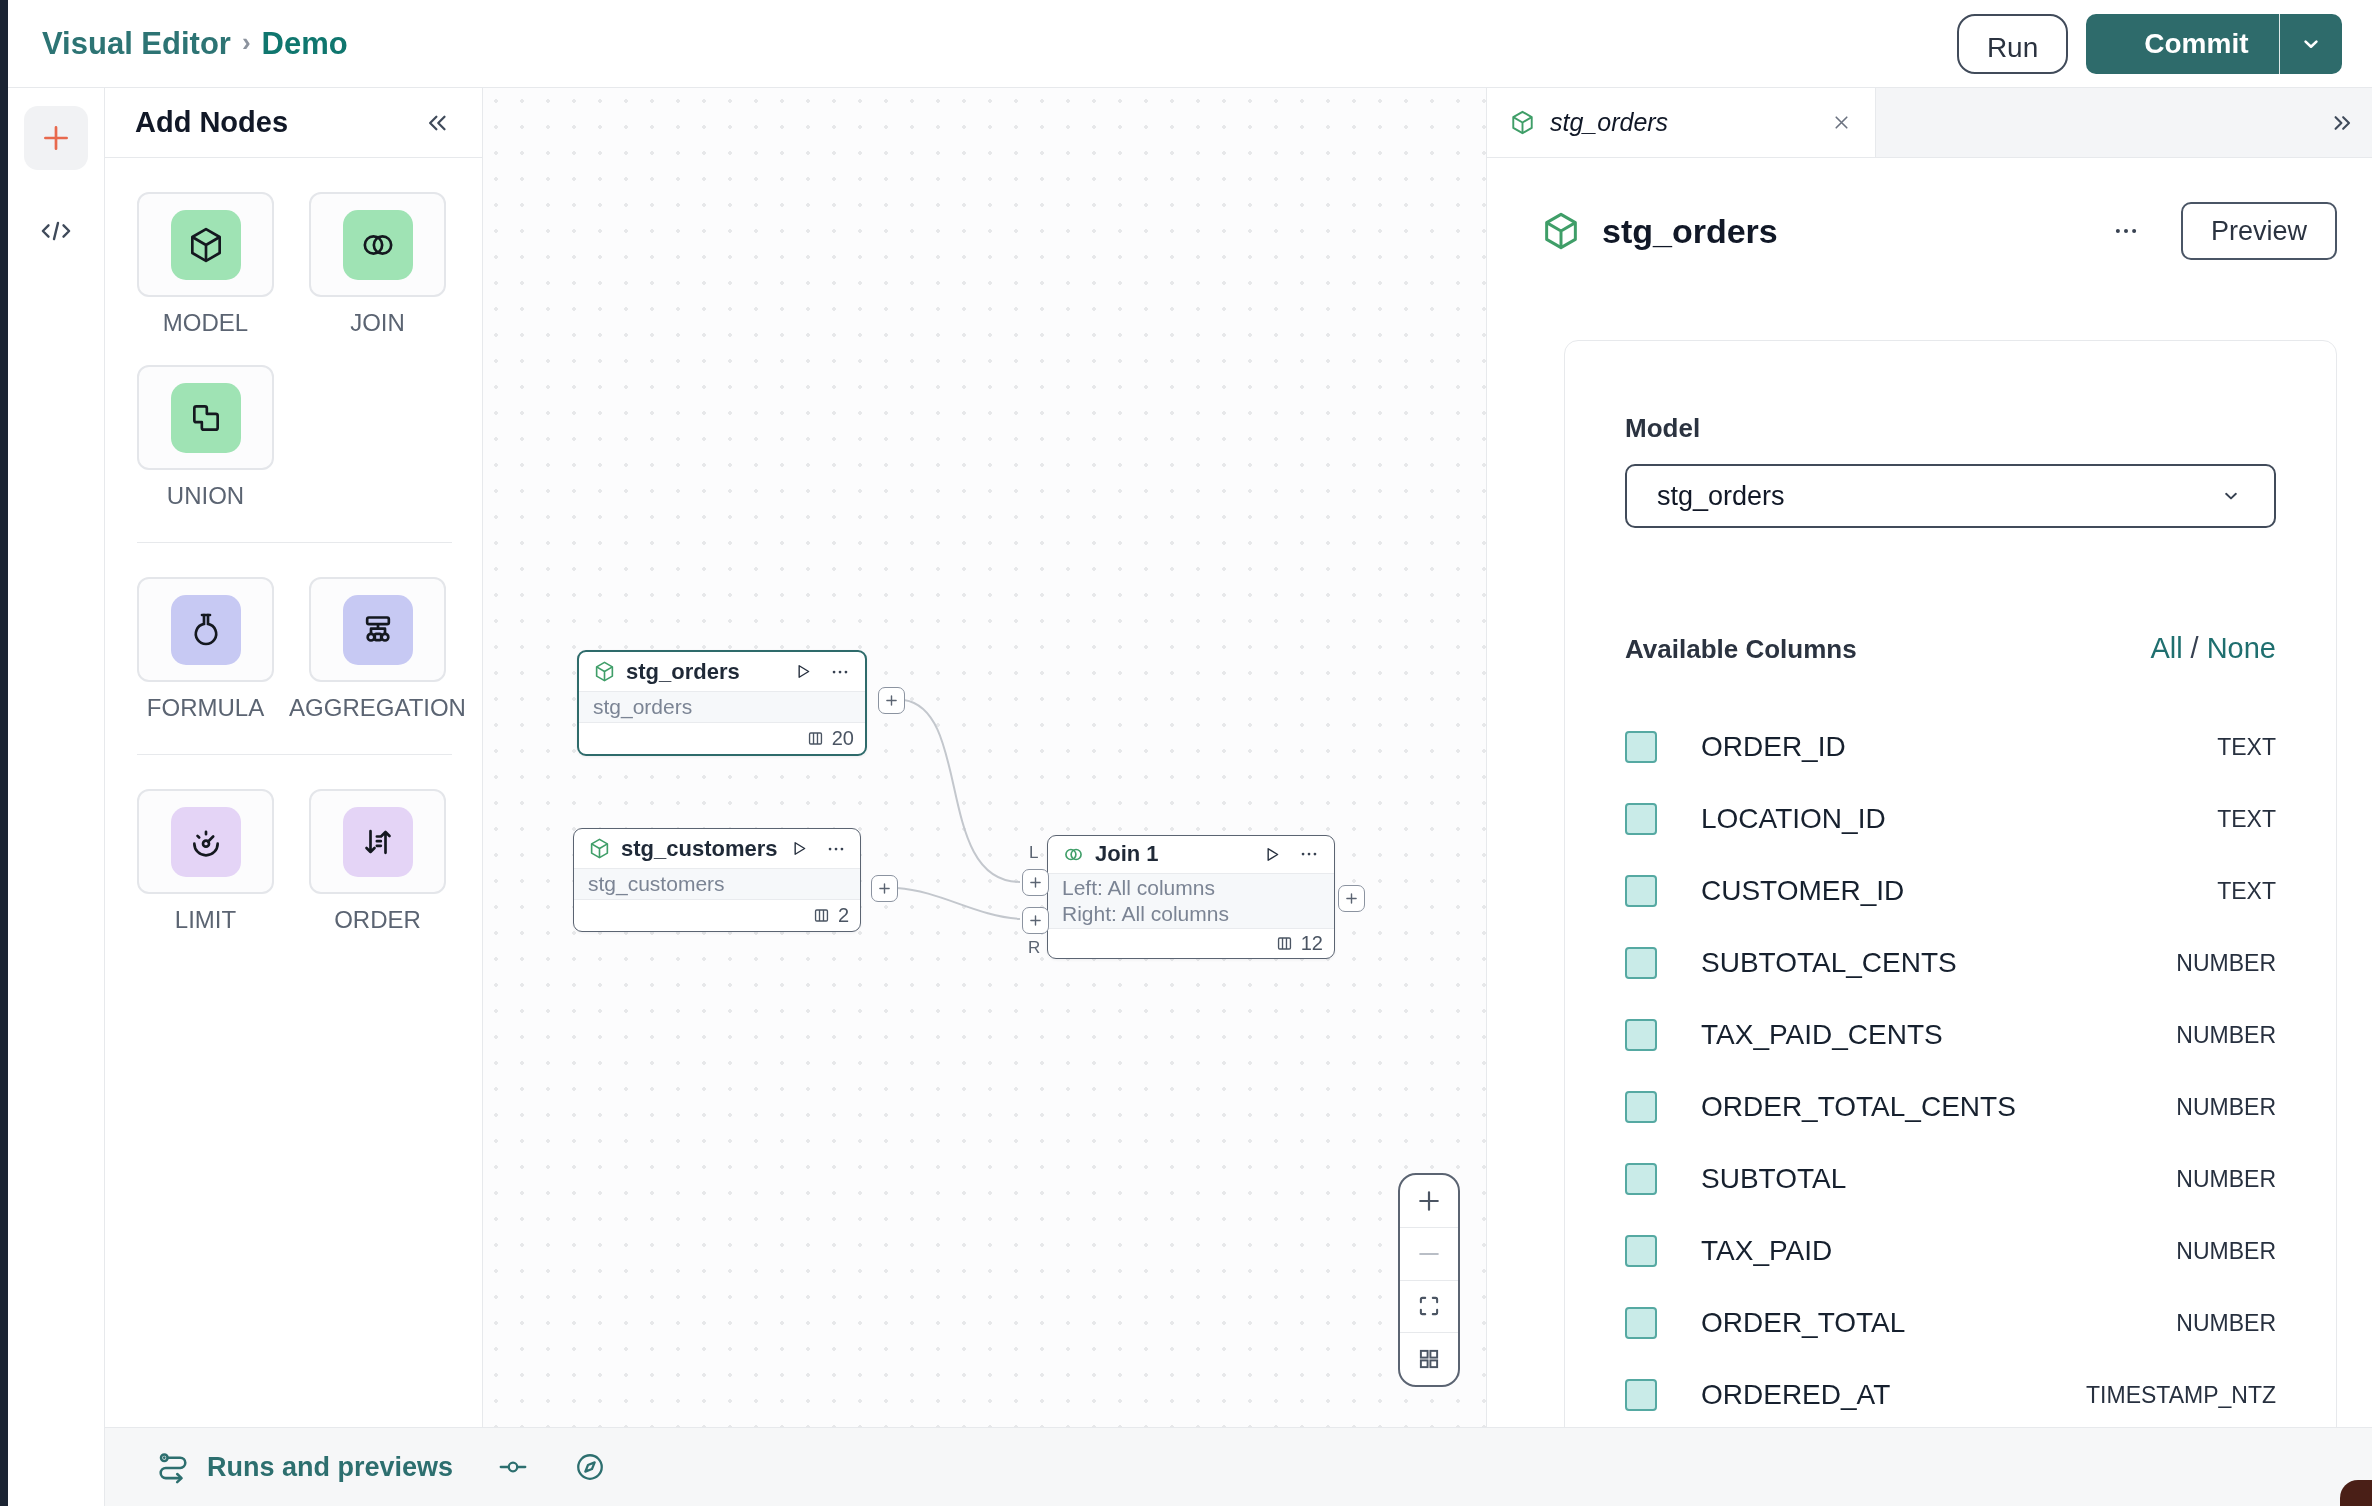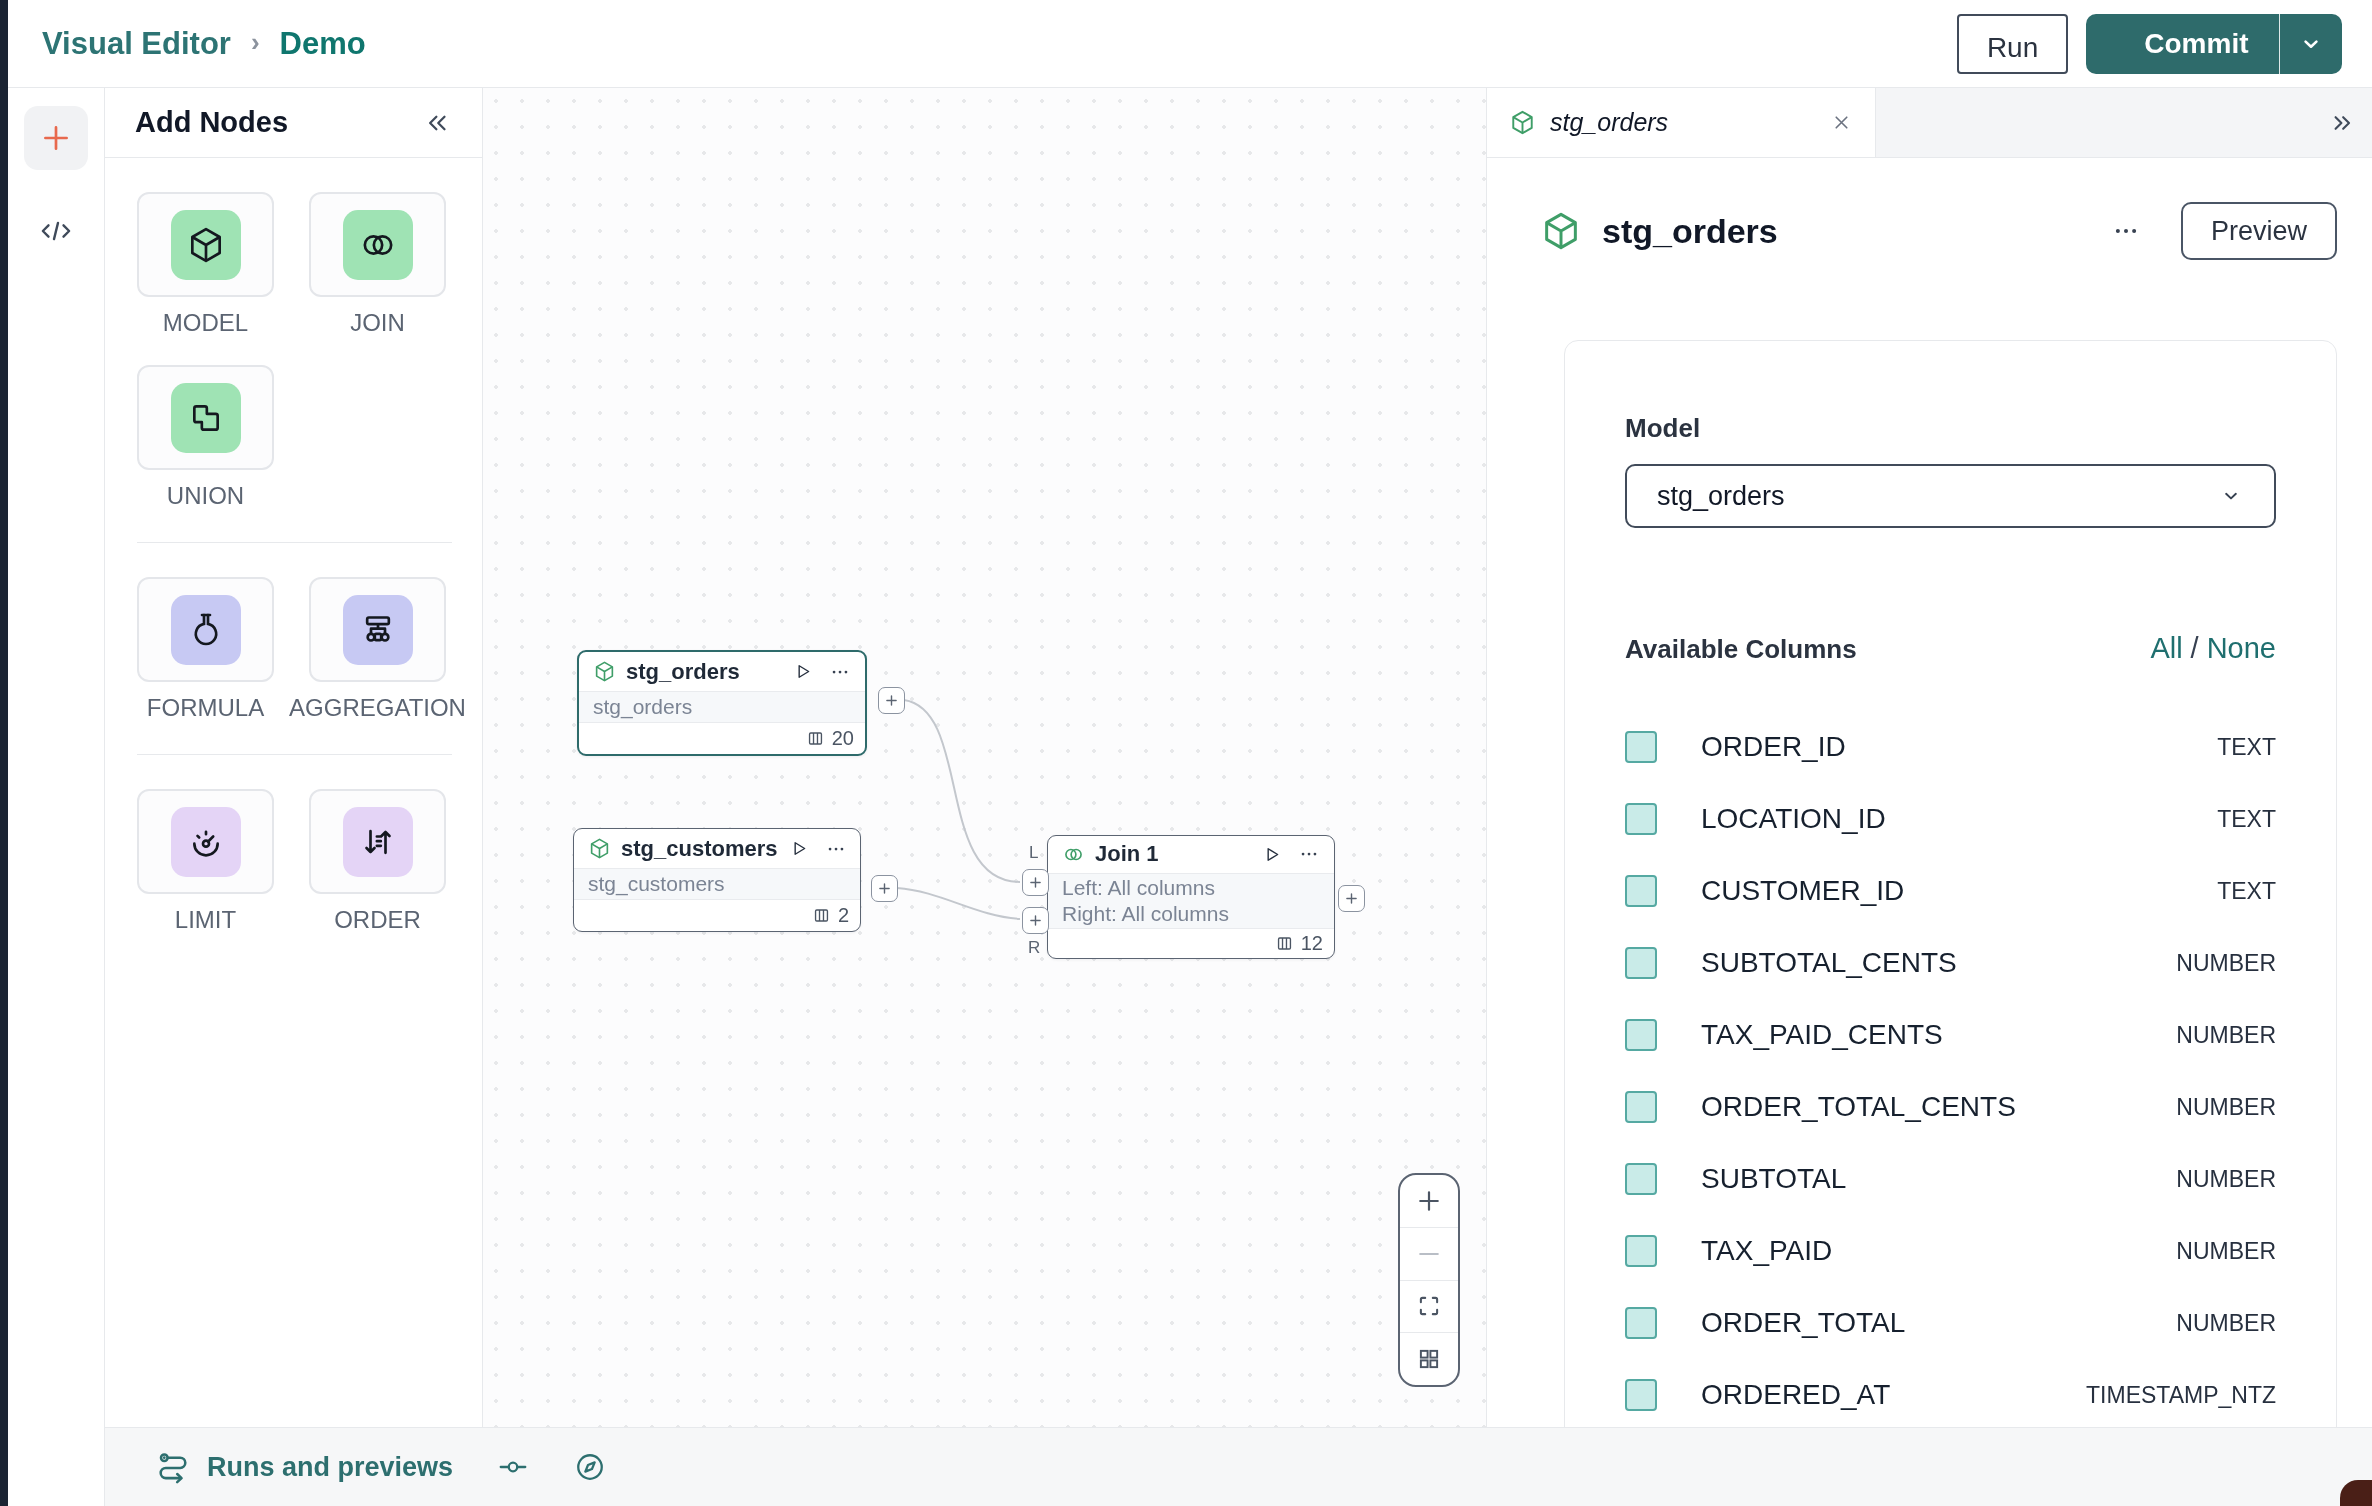--- a/index.html
+++ b/index.html
@@ -6,26 +6,26 @@
   html,body { background:#fff; }
   body { font-family:"Liberation Sans", sans-serif; color:#1f2937; }
   #app { position:relative; width:2372px; height:1506px; background:#fff; overflow:hidden; }
 
   
   .dark-edge { position:absolute; left:0; top:0; width:8px; height:100%; background:#1b2433; z-index:20; }
 
   
   .app-header { position:absolute; left:8px; right:0; top:0; height:88px; background:#fff;
     border-bottom:1px solid #e7e9ec; display:flex; align-items:center; padding:0 30px 0 34px; z-index:10; }
-  .breadcrumb { display:flex; align-items:center; gap:20px; }
+  .breadcrumb { display:flex; align-items:center; gap:11px; }
   .crumb-root { color:#2d7474; font-weight:700; font-size:31px; }
   .crumb-sep { color:#8c939e; font-size:26px; font-weight:700; transform:translateY(-1px); }
   .crumb-current { color:#0f766e; font-weight:700; font-size:31px; }
   .header-actions { margin-left:auto; display:flex; align-items:center; gap:18px; }
-  .btn-run { height:60px; padding:16px 28px; background:#fff; border:2px solid #414b5a; border-radius:4px;
+  .btn-run { height:60px; padding:16px 28px; background:#fff; border:2px solid #414b5a; border-radius:18px;
     font-size:28px; color:#2b3340; font-family:inherit; cursor:pointer; }
   .btn-commit { display:flex; align-items:stretch; height:60px; background:#2e6b6b; border-radius:10px; overflow:hidden; }
   .commit-main { display:flex; align-items:center; padding:0 30px; color:#fff; font-size:28px; font-weight:600; cursor:pointer;margin-left:28px; }
   .commit-divider { width:1.5px; background:rgba(255,255,255,.85); margin:0; }
   .commit-caret { width:62px; display:flex; align-items:center; justify-content:center; color:#fff; cursor:pointer; }
 
   
   .left-rail { position:absolute; left:8px; top:88px; bottom:0; width:97px; background:#fff;
     border-right:1px solid #e7e9ec; display:flex; flex-direction:column; align-items:center; z-index:5; }
   .rail-plus { margin-top:18px; width:64px; height:64px; border-radius:14px; background:#f1f2f4;

